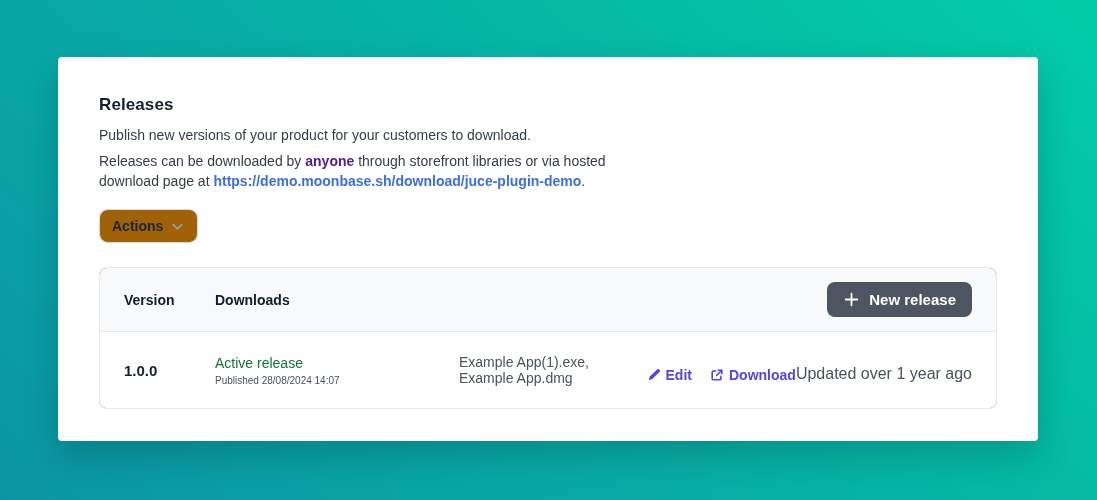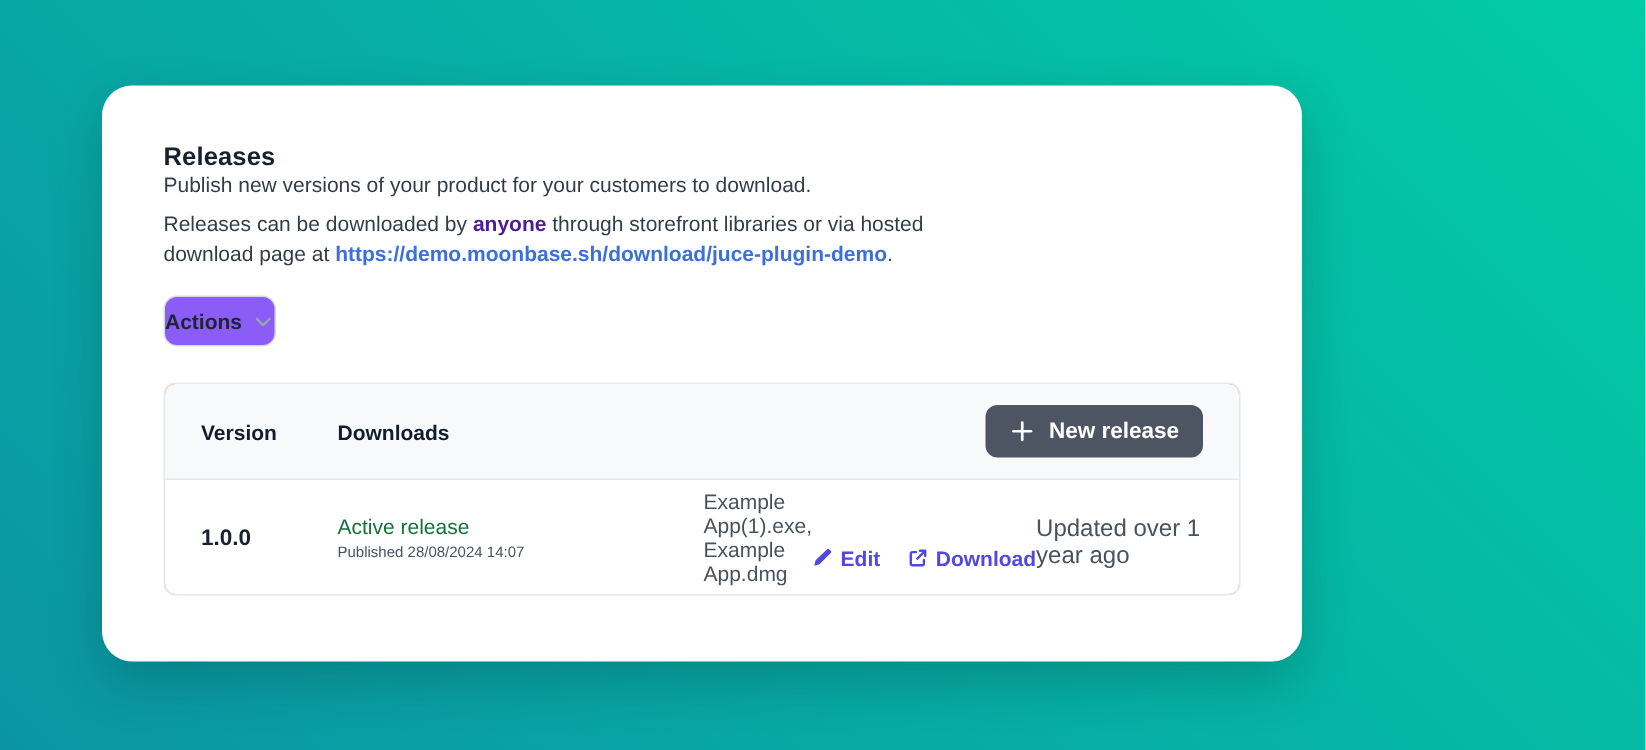--- a/index.html
+++ b/index.html
@@ -18,40 +18,40 @@
     --btn-border:#d7dbe0;
   }
   *{box-sizing:border-box;margin:0;padding:0;}
   html,body{width:1097px;height:500px;overflow:hidden;}
   body{
     font-family:"Liberation Sans","DejaVu Sans",sans-serif;
     background:linear-gradient(225deg,var(--bg-grad-light) 0%,var(--bg-grad-dark) 100%);
     position:relative;
   }
   .card{
-    position:absolute;left:68px;top:57px;width:800px;height:384px;
-    background:var(--card-bg);border-radius:20px;
+    position:absolute;left:58px;top:57px;width:980px;height:384px;
+    background:var(--card-bg);border-radius:4px;
     box-shadow:0 14px 34px rgba(0,30,30,.22);
     padding:38px 41px 0 41px;
   }
   .page-title{
     font-size:17px;font-weight:700;color:var(--heading);letter-spacing:.1px;
   }
   .desc{
-    font-size:14px;color:var(--body-text);
+    margin-top:12px;font-size:14px;color:var(--body-text);
   }
   .note{
     margin-top:8px;font-size:14px;color:var(--body-text);line-height:20px;max-width:560px;
   }
   .note b{font-weight:700;color:#4c1d95;}
   .note a{color:var(--link-blue);font-weight:700;text-decoration:none;}
   .actions-btn{
     margin-top:18px;display:inline-flex;align-items:center;gap:7px;
-    background:#8b5cf6;border:1px solid var(--btn-border);border-radius:9px;
-    padding:8px 0;cursor:pointer;
+    background:#a16207;border:1px solid var(--btn-border);border-radius:9px;
+    padding:8px 12px;cursor:pointer;
     font-family:inherit;font-size:14px;font-weight:700;color:#1b2534;
   }
   .actions-btn .chev{display:inline-flex;color:#98a1ad;}
   .table{
     margin-top:24px;border:1px solid var(--table-border);border-radius:8px;
     overflow:hidden;background:#f97316;
   }
   .trow{
     display:grid;grid-template-columns:91px 244px 1fr auto;
     align-items:center;padding:0 24px;

